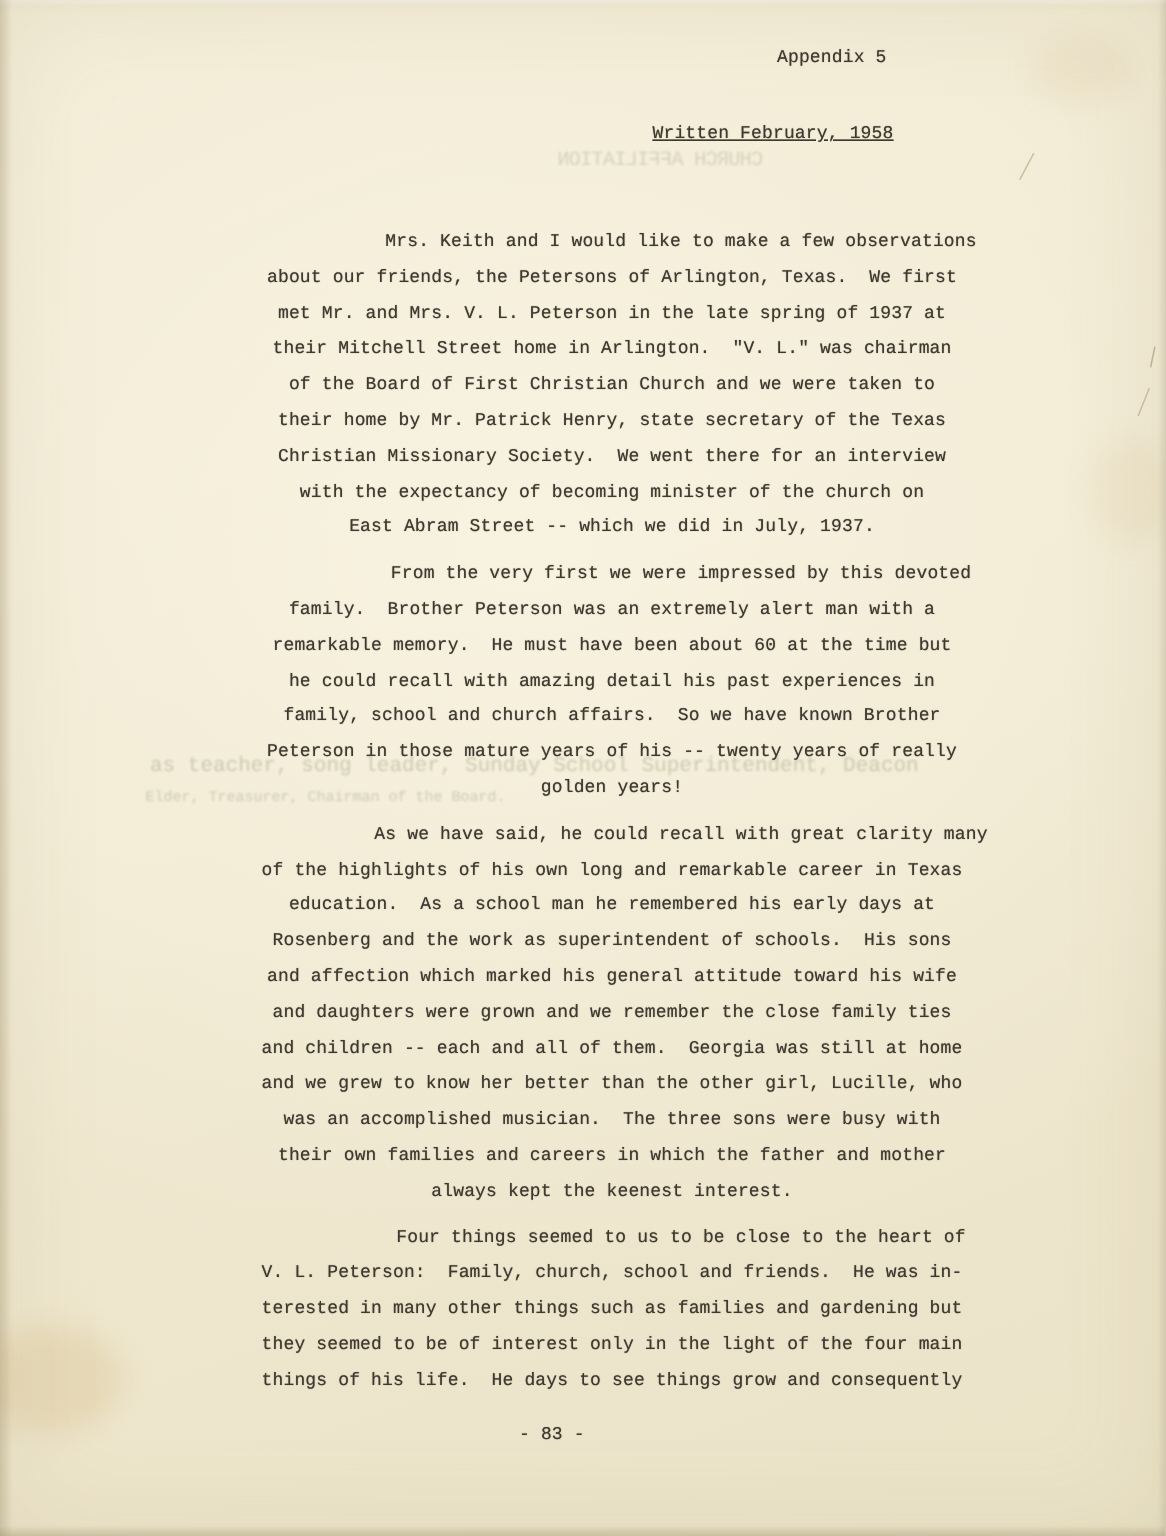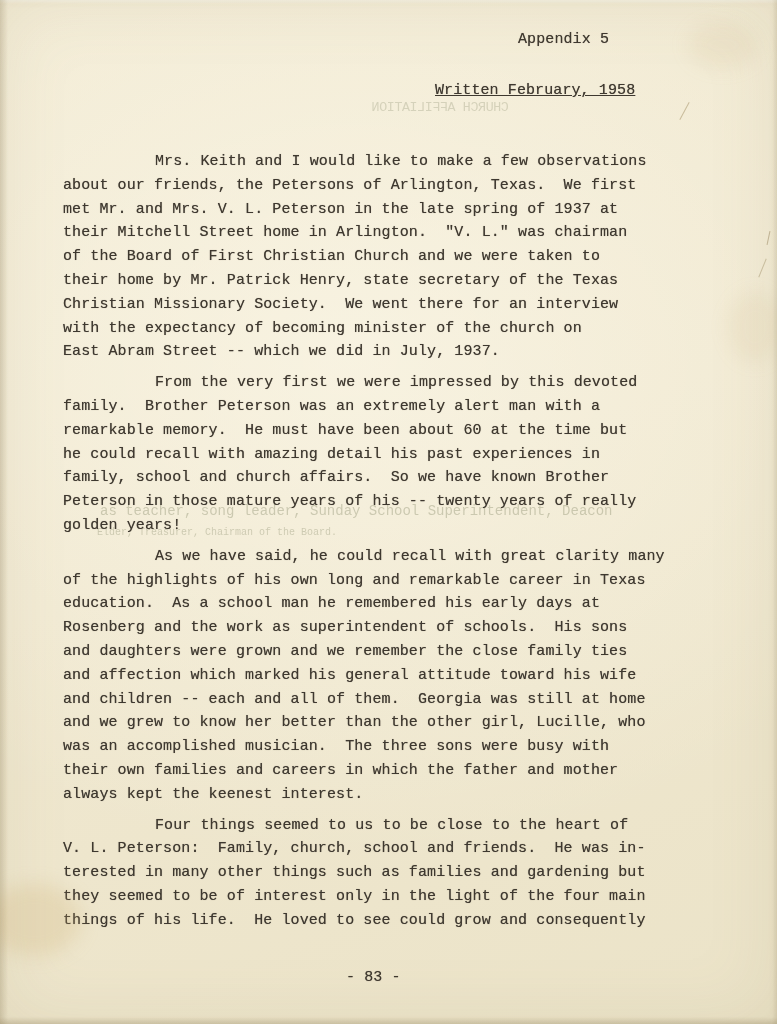--- a/index.html
+++ b/index.html
@@ -8,30 +8,31 @@
     background:
       radial-gradient(ellipse 900px 720px at 45% 35%, rgba(255,252,240,0.50), rgba(255,252,240,0) 70%),
       linear-gradient(160deg, #f3ecd6 0%, #f0e8d0 48%, #ebe3c8 100%);
     font-family:"Liberation Mono","DejaVu Sans Mono",monospace;
   }
   .paper::after {
     content:""; position:absolute; inset:0; pointer-events:none;
     box-shadow: inset 0 0 70px rgba(150,128,86,0.13), inset 0 0 10px rgba(140,118,78,0.10);
   }
   .doc-text {
-    font-size:15px; color:#3e382f; letter-spacing:0.1px;
+    font-size:12px; color:#3e382f; letter-spacing:0.1px;
     text-shadow:0 0 0.7px rgba(62,56,47,0.65);
+    text-align:center;
   }
   .appendix   { position:absolute; left:518px; top:31px; }
   .written    { position:absolute; left:435px; top:82px;text-decoration:underline; }
   .docbody    { position:absolute; left:63px; top:150px; width:690px; }
   .para       { margin:0 0 7px 0; }
   .line       { white-space:pre; height:23.8px; line-height:23.8px; }
   .indent     { padding-left:92px; }
-  .pagenum    { position:absolute; left:346px; top:949px;margin-top:20px; }
+  .pagenum    { position:absolute; left:346px; top:949px; }
 
   
   .ghost {
     position:absolute; font-family:"Liberation Mono","DejaVu Sans Mono",monospace;
     color:#8f9172; pointer-events:none; white-space:pre;
     filter:blur(0.6px);
   }
   .ghost-header { left:372px; top:100px; font-size:13.5px; opacity:0.30; transform:scaleX(-1); letter-spacing:-0.5px; }
   .ghost-l1 { left:100px; top:503px; font-size:14px; opacity:0.40; }
   .ghost-l2 { left:97px;  top:527px; font-size:10px; opacity:0.38; }
@@ -84,34 +85,34 @@
       <div class="line">he could recall with amazing detail his past experiences in</div>
       <div class="line">family, school and church affairs.  So we have known Brother</div>
       <div class="line">Peterson in those mature years of his -- twenty years of really</div>
       <div class="line">golden years!</div>
     </div>
     <div class="para">
       <div class="line indent">As we have said, he could recall with great clarity many</div>
       <div class="line">of the highlights of his own long and remarkable career in Texas</div>
       <div class="line">education.  As a school man he remembered his early days at</div>
       <div class="line">Rosenberg and the work as superintendent of schools.  His sons</div>
+      <div class="line">and affection which marked his general attitude toward his wife</div>
       <div class="line">and daughters were grown and we remember the close family ties</div>
-      <div class="line">and affection which marked his general attitude toward his wife</div>
       <div class="line">and children -- each and all of them.  Georgia was still at home</div>
       <div class="line">and we grew to know her better than the other girl, Lucille, who</div>
       <div class="line">was an accomplished musician.  The three sons were busy with</div>
       <div class="line">their own families and careers in which the father and mother</div>
       <div class="line">always kept the keenest interest.</div>
     </div>
     <div class="para">
       <div class="line indent">Four things seemed to us to be close to the heart of</div>
       <div class="line">V. L. Peterson:  Family, church, school and friends.  He was in-</div>
       <div class="line">terested in many other things such as families and gardening but</div>
       <div class="line">they seemed to be of interest only in the light of the four main</div>
-      <div class="line">things of his life.  He loved to see could grow and consequently</div>
+      <div class="line">things of his life.  He days to see things grow and consequently</div>
     </div>
   </div>
 
   <div class="doc-text pagenum">- 83 -</div>
 
   <div class="edge edge-top"></div>
   <div class="edge edge-left"></div>
   <div class="edge edge-bottom"></div>
   <div class="edge edge-right"></div>
 

